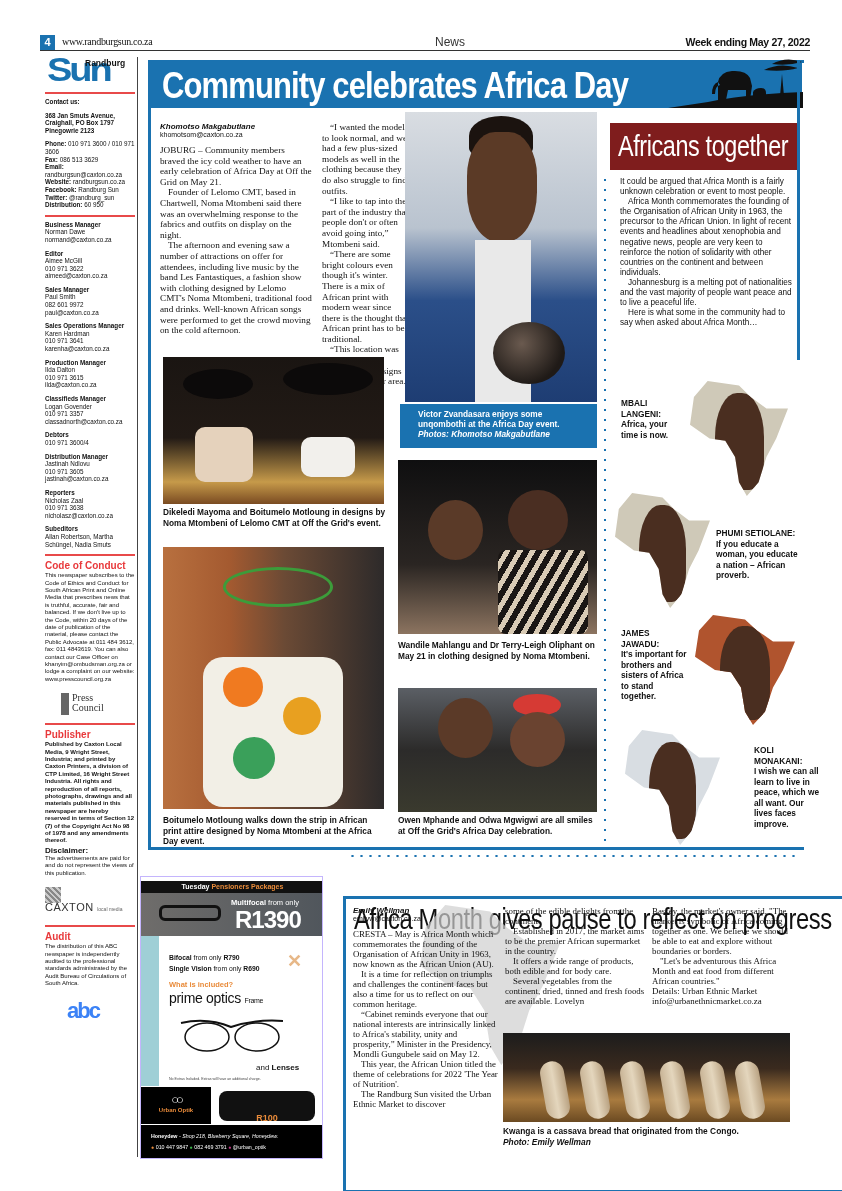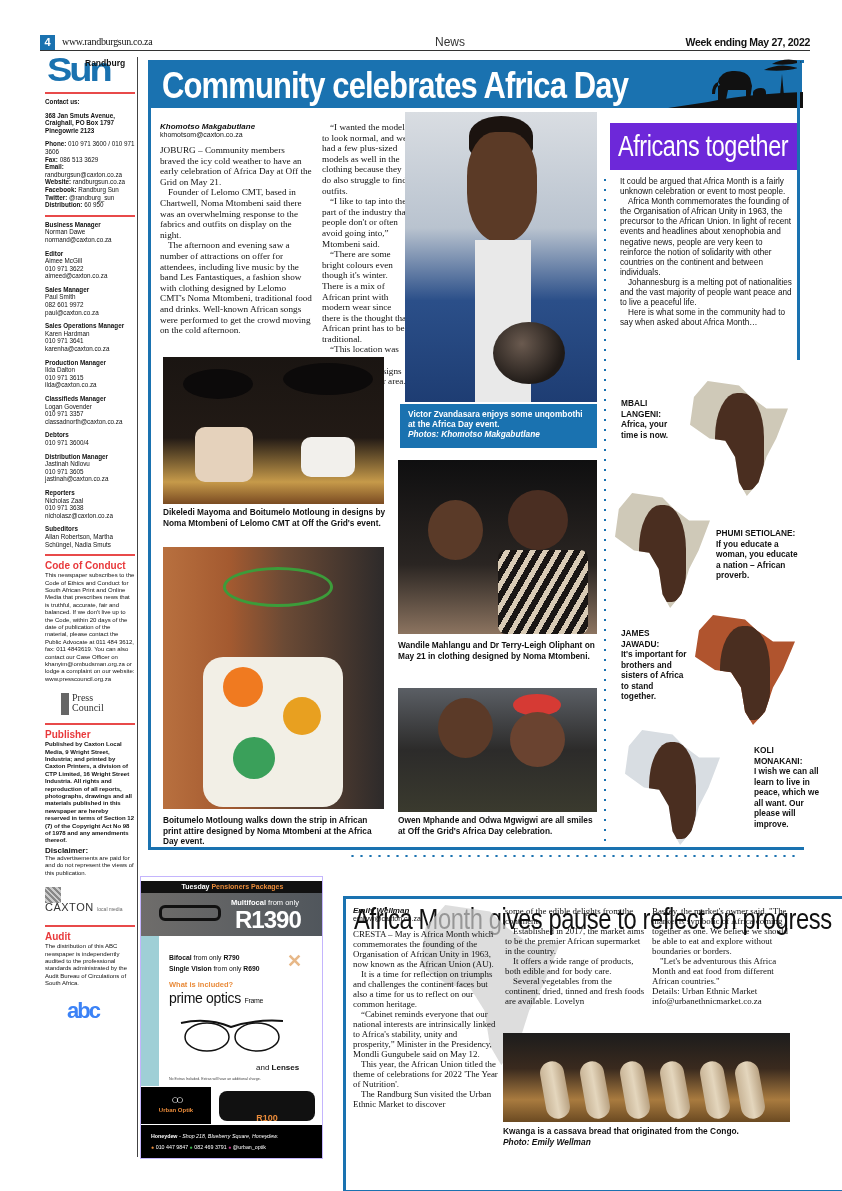--- a/index.html
+++ b/index.html
@@ -48,25 +48,25 @@
   .serif p.first { text-indent: 0; }
 
   .col1 { position: absolute; left: 160px; top: 122px; width: 152px; }
   .col2 { position: absolute; left: 322px; top: 122px; width: 90px; }
 
   .hero { position: absolute; left: 405px; top: 112px; width: 192px; height: 290px; background: linear-gradient(180deg,#d9dde2 0%,#b9c3cf 40%,#2b4f89 65%,#1e3d73 100%); overflow: hidden; }
   .hero .face { position: absolute; left: 62px; top: 20px; width: 70px; height: 110px; border-radius: 40% 40% 45% 45%; background: #5b3a26; }
   .hero .hair { position: absolute; left: 64px; top: 4px; width: 64px; height: 40px; border-radius: 50% 50% 20% 20%; background: #1b130f; }
   .hero .shirt { position: absolute; left: 70px; top: 128px; width: 56px; height: 170px; background: #e9e9e9; }
   .hero .pot { position: absolute; left: 88px; top: 210px; width: 72px; height: 62px; border-radius: 50%; background: radial-gradient(circle at 40% 35%,#6a5a4f,#1f1a17 70%); }
-  .hero-cap { position: absolute; left: 400px; top: 404px; width: 197px; height: 44px; background: #1a72b0; color: #fff; padding: 5px 8px; font: bold 8.3px "Liberation Sans", sans-serif; line-height: 10px; }
+  .hero-cap { position: absolute; left: 400px; top: 404px; width: 197px; height: 44px; background: #1a72b0; color: #fff; padding: 5px 18px; font: bold 8.3px "Liberation Sans", sans-serif; line-height: 10px; }
   .hero-cap i { font-style: italic; display: block; }
 
   
-  .at-head { position: absolute; left: 610px; top: 123px; width: 187px; height: 47px; background: #6d28d9; }
+  .at-head { position: absolute; left: 610px; top: 123px; width: 187px; height: 47px; background: #7f1d1d; }
   .at-head h2 { position: absolute; left: 8px; top: 6px; font: 30px "Liberation Sans", sans-serif; color: #fff; white-space: nowrap; transform: scaleX(0.78); transform-origin: left top; letter-spacing: -0.5px; }
   .at-text { position: absolute; left: 620px; top: 177px; width: 176px; font-size: 8.2px; line-height: 10.1px; }
   .at-text p { text-indent: 8px; }
   .at-text p.first { text-indent: 0; }
   .dots-v { position: absolute; left: 604px; top: 175px; width: 2px; height: 670px; background-image: radial-gradient(circle,#1a72b0 1px,transparent 1.3px); background-size: 2px 10px; }
   .dots-h { position: absolute; left: 348px; top: 855px; width: 452px; height: 2px; background-image: radial-gradient(circle,#1a72b0 1px,transparent 1.3px); background-size: 9px 2px; }
 
   .vox { position: absolute; font: bold 8.3px "Liberation Sans", sans-serif; line-height: 10.5px; }
   .africa { position: absolute; background: #cfc9b8; clip-path: polygon(18% 0,50% 4%,62% 14%,78% 24%,100% 24%,88% 50%,78% 66%,70% 88%,58% 100%,50% 88%,46% 66%,36% 52%,20% 50%,0 38%,4% 14%); }
   .africa .person { position: absolute; left: 25%; top: 10%; width: 50%; height: 85%; border-radius: 45% 45% 30% 30%; background: #4a2e20; }
@@ -338,21 +338,21 @@
 </div>
 <div class="africa" style="left:695px;top:615px;width:100px;height:110px;background:#b0542e">
     <div class="person"></div>
   </div>
 
 <div class="africa" style="left:625px;top:730px;width:95px;height:115px;background:#d8dde2">
     <div class="person"></div>
   </div>
 <div class="vox" style="left:754px;top:745px;width:70px">
   <div>KOLI MONAKANI:</div>
-    <div>I wish we can all learn to live in peace, which we all want. Our please will improve.</div>
+    <div>I wish we can all learn to live in peace, which we all want. Our lives faces improve.</div>
 </div>
 
 <div class="dots-h"></div>
 
 <div class="ad">
   <div class="topbar"><b>Tuesday</b> <span>Pensioners Packages</span></div>
   <div class="hero-img">
       <div class="glasses"></div>
     </div>
   <div class="multi"><b>Multifocal</b> <span>from only</span></div>

